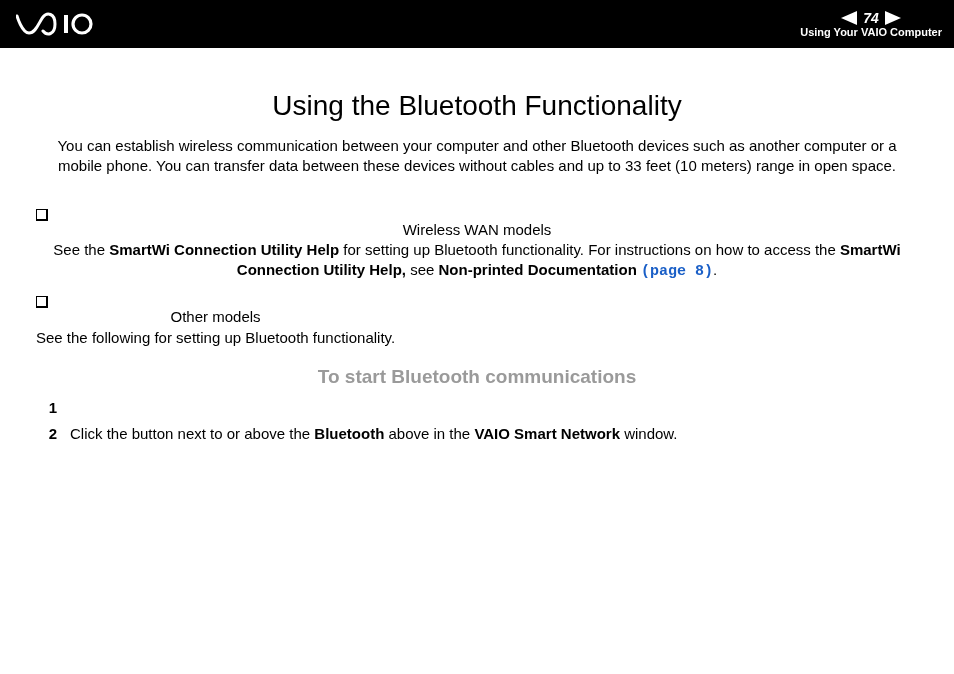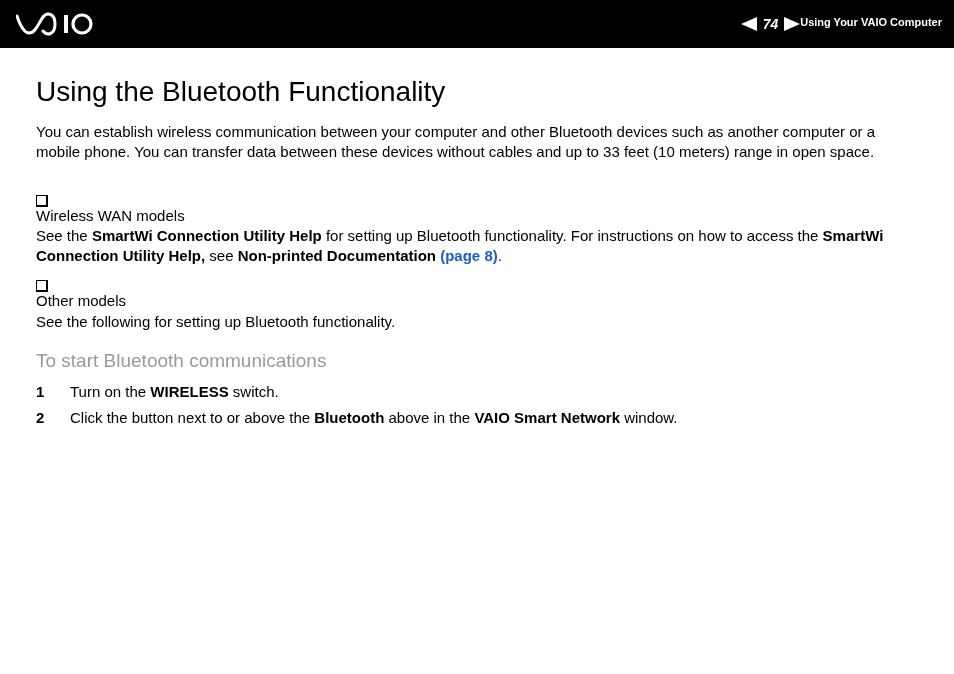--- a/index.html
+++ b/index.html
@@ -23,22 +23,22 @@
   .logo {
     font-family: Arial, Helvetica, sans-serif;
     font-weight: 400;
     letter-spacing: -2px;
     display: flex;
     align-items: center;
     gap: 2px;
   }
   .hdr-right {
     display: flex;
-    flex-direction: row;
-    align-items: flex-start;
+    flex-direction: column;
+    align-items: center;
     gap: 0;
   }
   .pager {
     display: flex;
     align-items: center;
     gap: 4px;
   }
   .pager .arrow {
     display: inline-block;
   }
@@ -60,21 +60,22 @@
     font-weight: bold;
     color: #fff;
     padding: 0 2px;
   }
   .section-label {
     font-size: 11px;
     font-weight: bold;
     color: #fff;
   }
   .content {
-    padding: 28px 36px 0 36px;
+    padding: 42px 36px 0 36px;
+    text-align: center;
   }
   h1 {
     font-size: 28px;
     font-weight: 400;
     color: #000;
     margin-bottom: 14px;
   }
   p.intro {
     font-size: 15px;
     line-height: 1.35;
@@ -108,42 +109,42 @@
     height: 11px;
     border-right: 1.5px solid #000;
     border-bottom: 1.5px solid #000;
   }
   .bullet-body {
     font-size: 15px;
     line-height: 1.35;
   }
   h2.sub {
     font-size: 19px;
-    font-weight: 400;
+    font-weight: 700;
     color: #9a9a9a;
     margin: 6px 0 10px 0;
   }
   .steps {
     list-style: none;
     counter-reset: step;
     padding: 0;
   }
   .step {
     display: flex;
     align-items: flex-start;
     margin-bottom: 6px;
     font-size: 15px;
     line-height: 1.35;
   }
   .step-num {
     width: 34px;
     flex: none;
     font-weight: bold;
   }
-  .link { color: #1a5fc7; font-weight: bold; }
+  .link { color: #1a5fc7; font-weight: bold; font-family: Liberation Mono, monospace; }
   .b { font-weight: bold; }
 </style>
 </head>
 <body>
 
 <div class="header">
   <div class="logo">
       <svg width="110" height="24" viewBox="0 0 110 24">
         <g fill="#fff">
           <path d="M1 3 C3 3 4 4 5 7 L10 19 C8 14 14 3 19 3 C22 3 22 5 20 9 L14 21 C13 23 9 23 8 21 L2 9 C0 5 -1 3 1 3 Z" opacity="0"></path>
@@ -193,23 +194,20 @@
         <span>See the following for setting up Bluetooth functionality.</span>
       </div>
     </li>
   </ul>
 
   <h2 class="sub">To start Bluetooth communications</h2>
 
   <ol class="steps">
     <li class="step">
       <span class="step-num">1</span>
-      <div>
-        <span>Turn on the </span><span class="b">WIRELESS</span><span> switch.</span>
-      </div>
     </li>
     <li class="step">
       <span class="step-num">2</span>
       <div>
         <span>Click the button next to or above the </span><span class="b">Bluetooth</span><span> above in the </span><span class="b">VAIO Smart Network</span><span> window.</span><br>
       </div>
     </li>
   </ol>
 </div>
 

